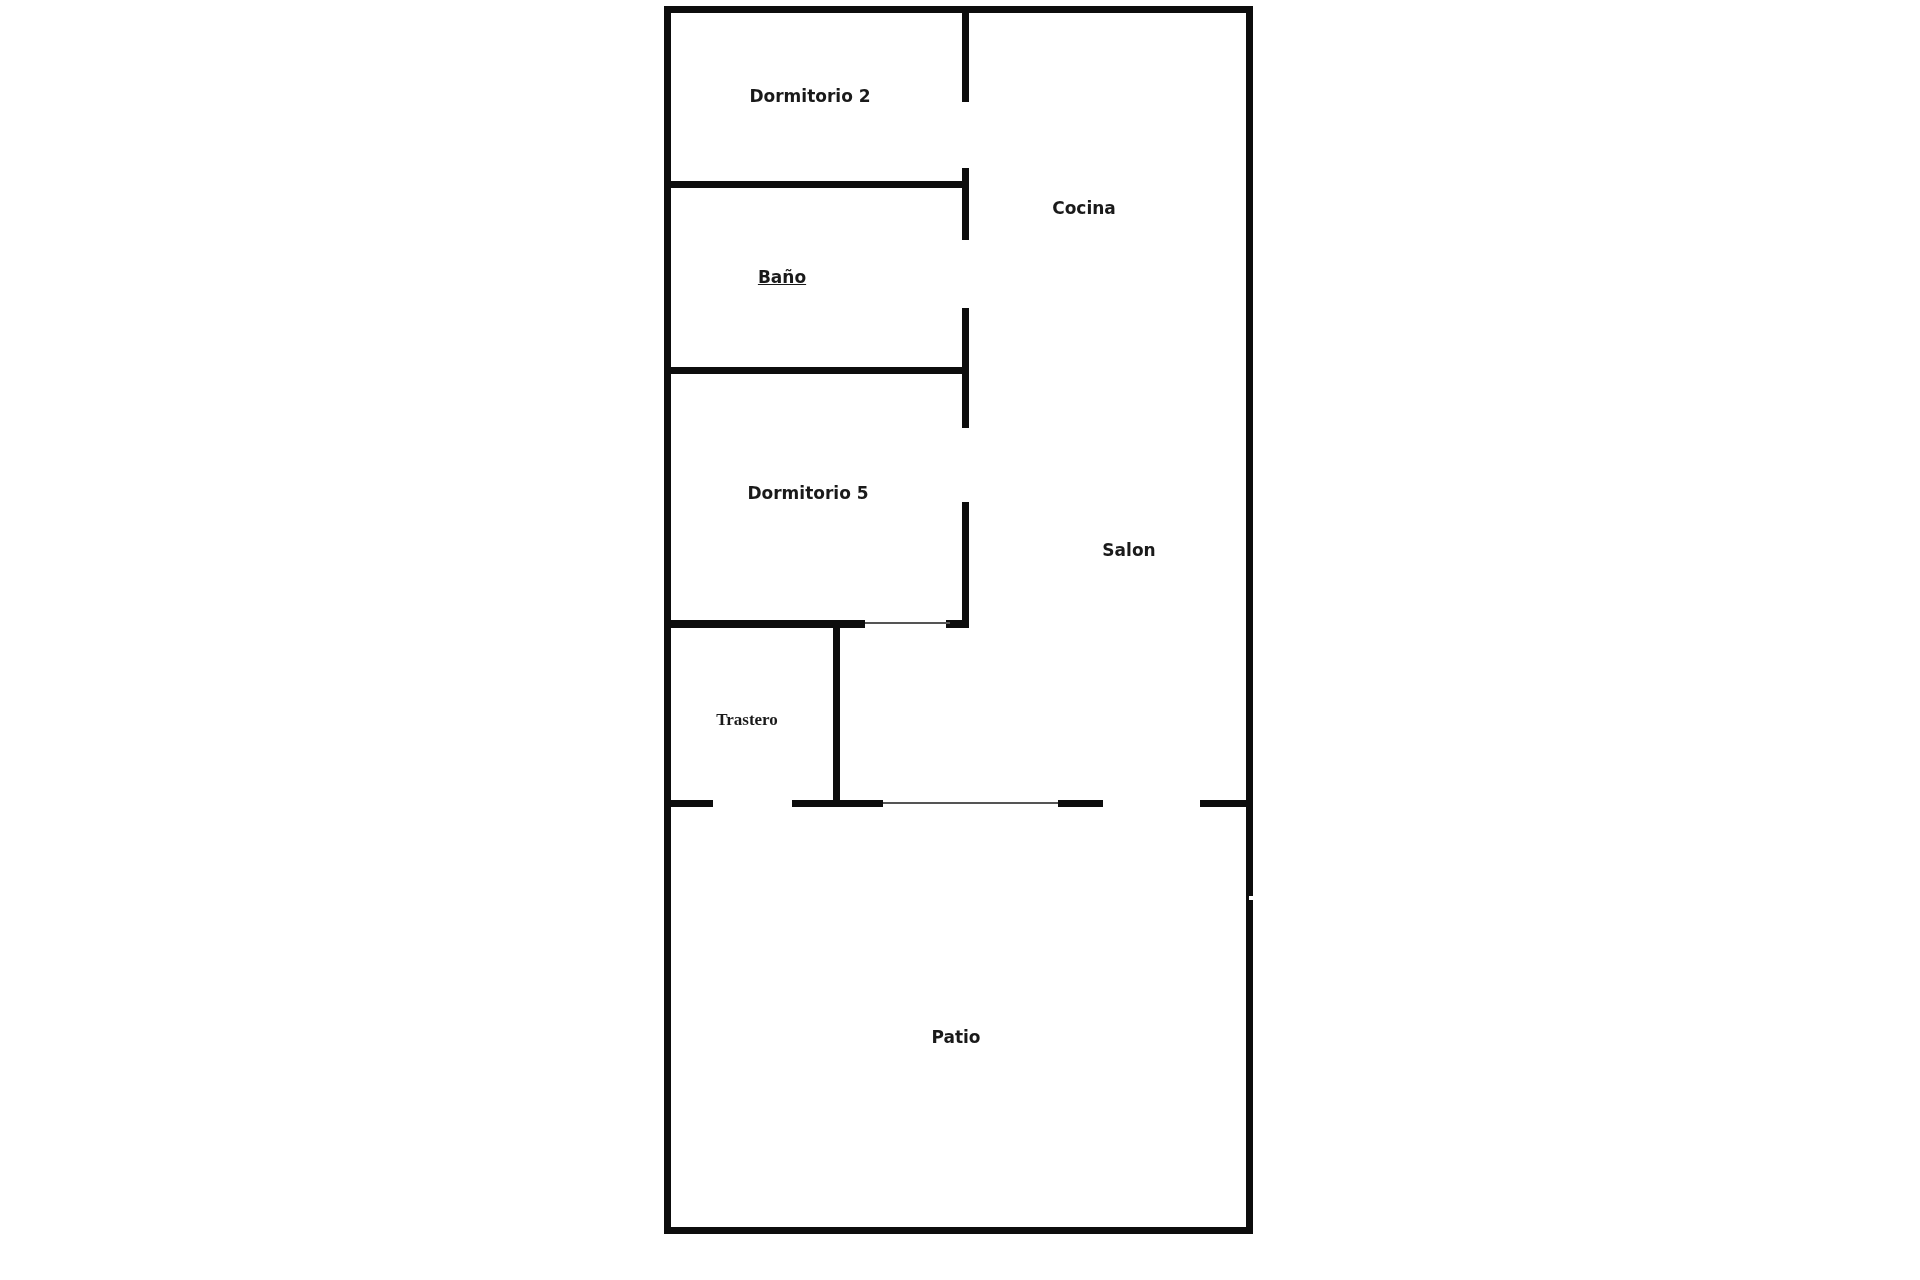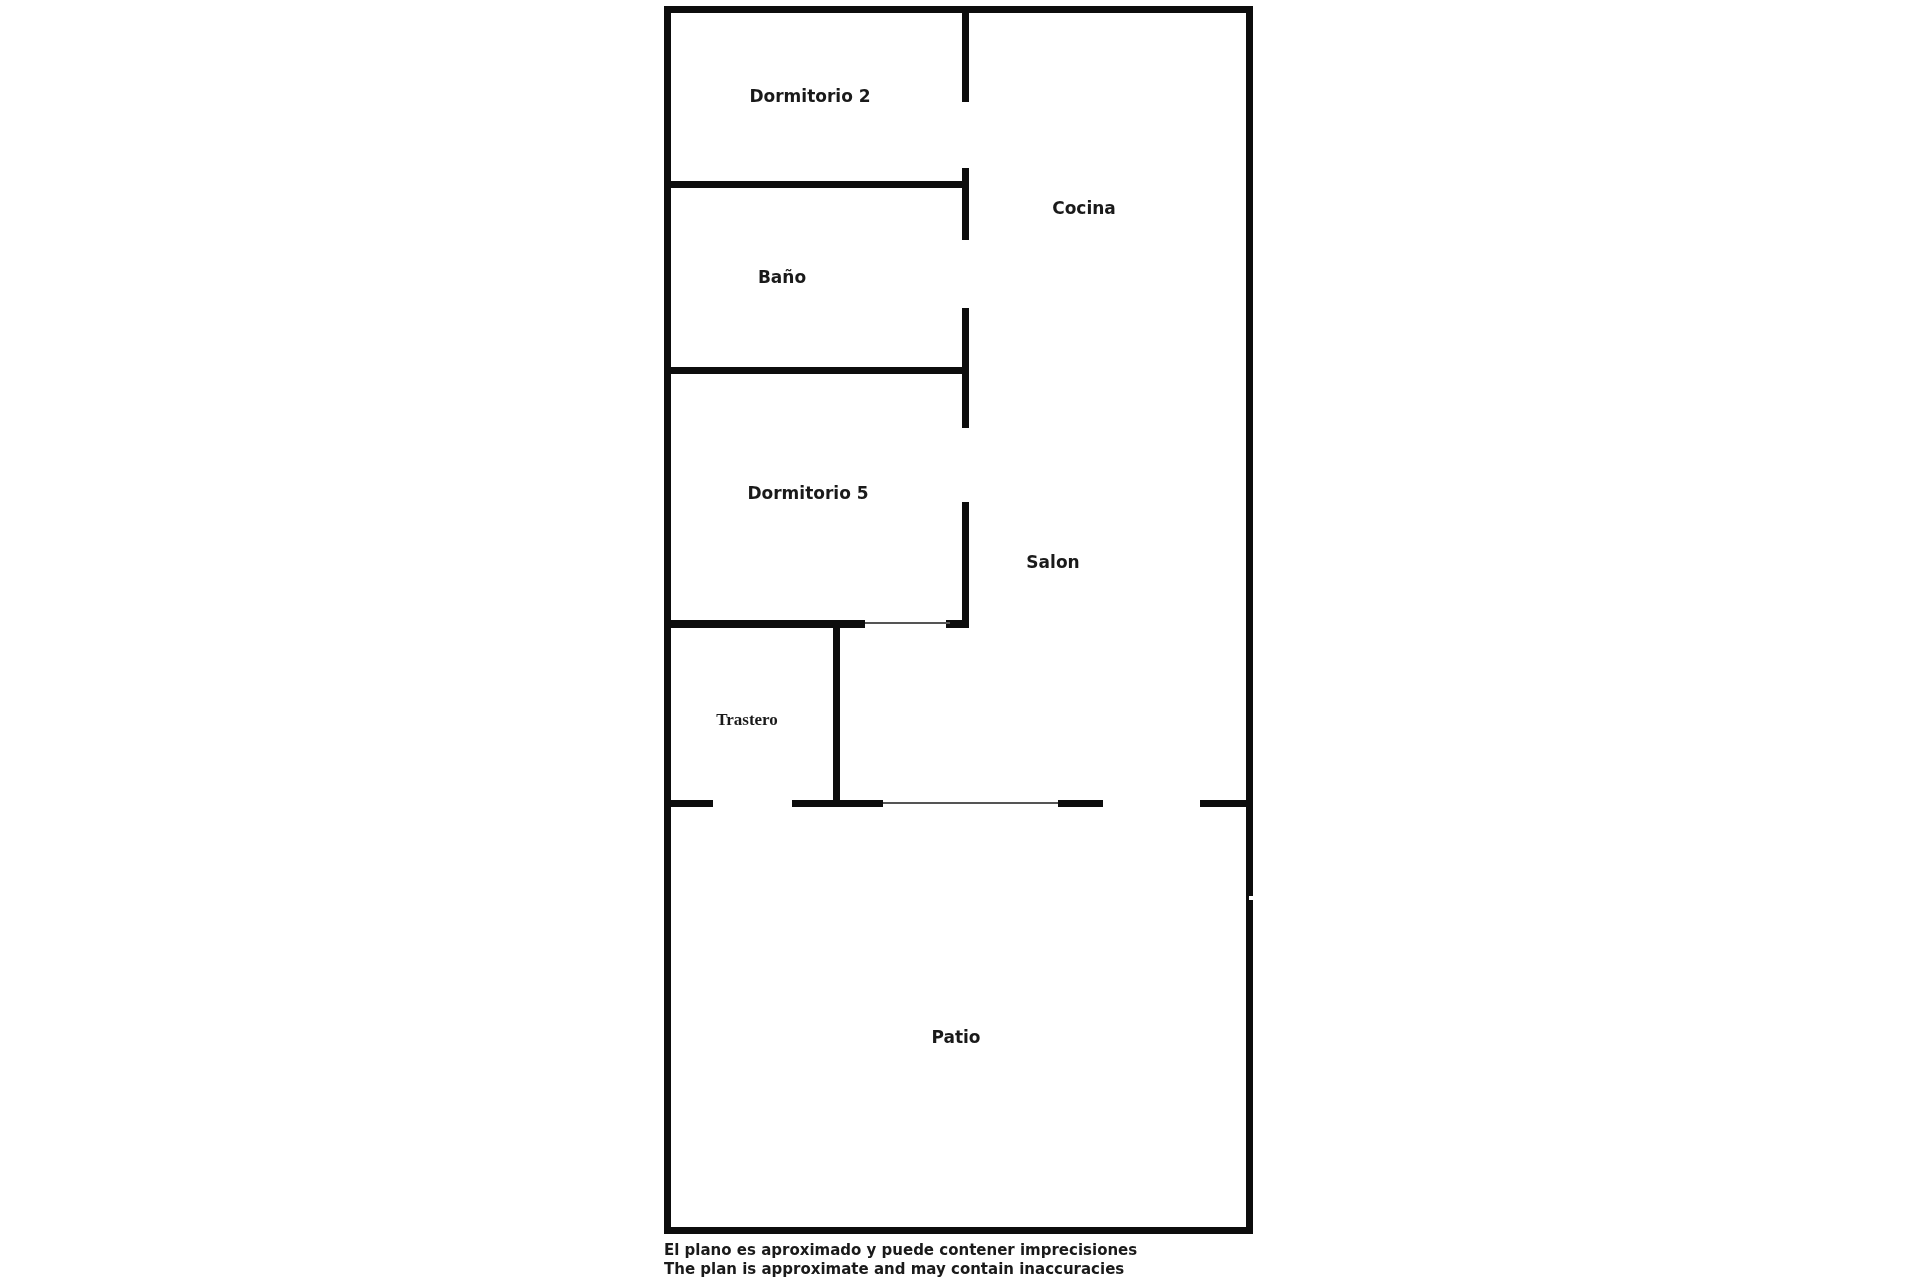--- a/index.html
+++ b/index.html
@@ -47,24 +47,20 @@
     line-height: 19px;
     white-space: nowrap;
   }
 </style>
 </head>
 <body>
 
 <div id="canvas" style="--bg: #ffffff; --wall: #0d0d0d; --thinline: #555555; --ink: #1a1a1a;">
   <div id="plan">
 
-    <div class="disclaimer">
-      <div>El plano es aproximado y puede contener imprecisiones</div>
-      <div>The plan is approximate and may contain inaccuracies</div>
-    </div>
   <div class="wall" style="left: 664px; top: 6px; width: 589px; height: 7px;"></div>
       <div class="wall" style="left: 664px; top: 6px; width: 7px; height: 1228px;"></div>
       <div class="wall" style="left: 1246px; top: 6px; width: 7px; height: 1228px;"></div>
       <div class="wall" style="left: 664px; top: 1227px; width: 589px; height: 7px;"></div>
       <div class="wall" style="left: 962px; top: 6px; width: 7px; height: 96px;"></div>
       <div class="wall" style="left: 962px; top: 168px; width: 7px; height: 72px;"></div>
       <div class="wall" style="left: 962px; top: 308px; width: 7px; height: 120px;"></div>
       <div class="wall" style="left: 962px; top: 502px; width: 7px; height: 126px;"></div>
       <div class="wall" style="left: 946px; top: 620px; width: 23px; height: 8px;"></div>
       <div class="wall" style="left: 664px; top: 181px; width: 298px; height: 7px;"></div>
@@ -73,19 +69,19 @@
       <div class="wall" style="left: 833px; top: 620px; width: 7px; height: 187px;"></div>
       <div class="wall" style="left: 664px; top: 800px; width: 49px; height: 7px;"></div>
       <div class="wall" style="left: 792px; top: 800px; width: 91px; height: 7px;"></div>
       <div class="wall" style="left: 1058px; top: 800px; width: 45px; height: 7px;"></div>
       <div class="wall" style="left: 1200px; top: 800px; width: 53px; height: 7px;"></div>
       <div class="thin" style="left: 865px; top: 622px; width: 85px; height: 2px;"></div>
       <div class="thin" style="left: 883px; top: 802px; width: 175px; height: 2px;"></div>
       <div class="tick" style="left: 1249px; top: 896px; width: 4px; height: 4px;"></div>
       <div class="room-label" style="left: 810px; top: 96px;">Dormitorio 2</div>
       <div class="room-label" style="left: 1084px; top: 180px; margin-top: 28px;">Cocina</div>
-      <div class="room-label" style="left: 782px; top: 277px;">Baño</div>
+      <div class="room-label" style="left: 782px; top: 277px; text-decoration: underline;">Baño</div>
       <div class="room-label" style="left: 808px; top: 493px;">Dormitorio 5</div>
-      <div class="room-label" style="left: 1053px; top: 550px; margin-top: 12px;">Salon</div>
+      <div class="room-label" style="left: 1129px; top: 550px;">Salon</div>
       <div class="room-label" style="left: 747px; top: 720px; font-family: Liberation Serif, serif;">Trastero</div>
       <div class="room-label" style="left: 956px; top: 1037px;">Patio</div>
     </div>
 </div>
 
 </body></html>

